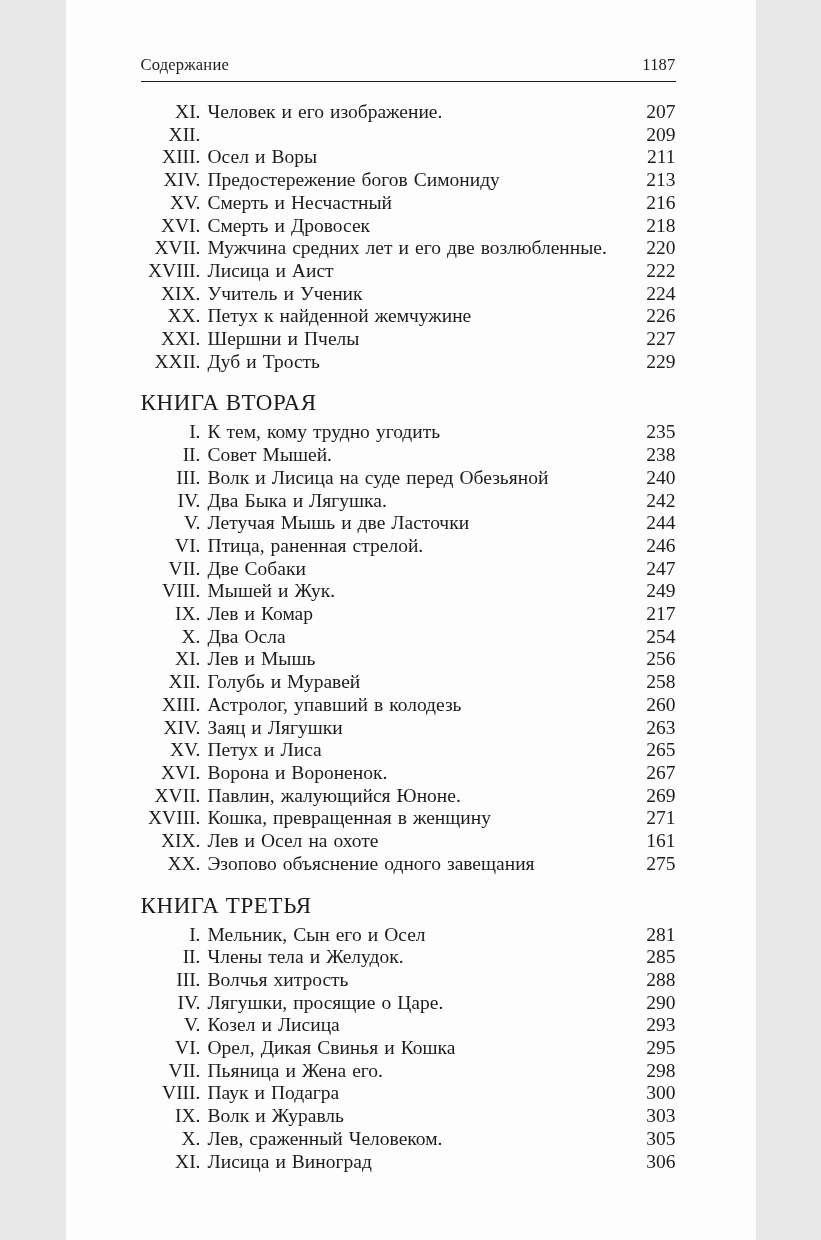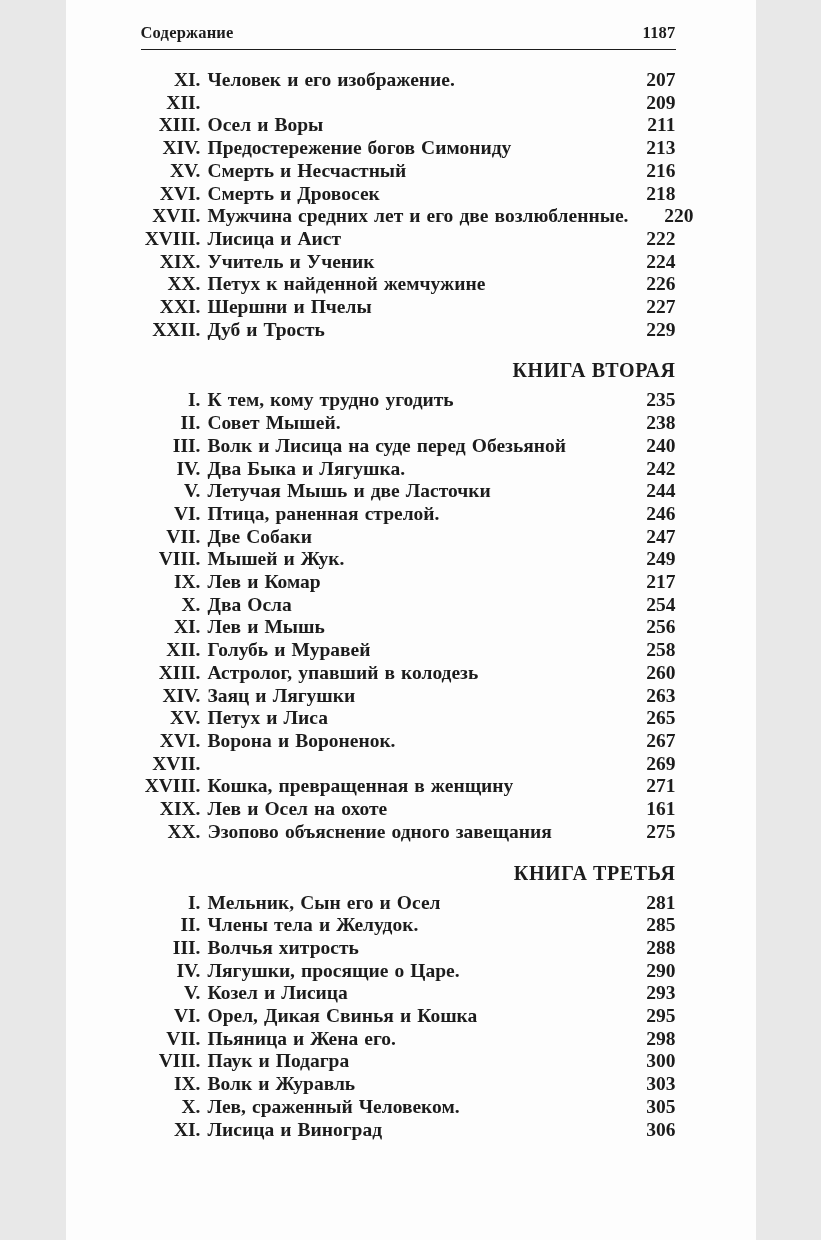--- a/index.html
+++ b/index.html
@@ -9,23 +9,22 @@
   }
   .page {
     position: relative;
     width: 690px;
     height: 1240px;
     margin: 0 auto;
     background: #fdfdfd;
     color: #1c1c1c;
     font-family: "Liberation Serif", "DejaVu Serif", serif;
     box-sizing: border-box;
-    padding: 24px 80px 0 75px;
+    padding: 56px 80px 0 75px;
     overflow: hidden;
-    font-weight: bold;
   }
   .running-header {
     display: flex;
     justify-content: space-between;
     align-items: baseline;
     font-size: 16.5px;
     line-height: 18px;
     letter-spacing: 0.2px;
   }
   .header-rule {
@@ -59,22 +58,22 @@
     background-image: radial-gradient(circle, #252525 1.5px, rgba(0,0,0,0) 1.9px);
     background-size: 23px 6px;
     background-repeat: repeat-x;
     background-position: right 0 bottom 4px;
   }
   .toc-page-num {
     flex: 0 0 36px;
     text-align: right;
   }
   .book-heading {
-    text-align: right;
-    font-size: 20px;
+    text-align: left;
+    font-size: 23px;
     line-height: 23px;
     letter-spacing: 0.6px;
     margin: 18px 0 7px 0;
   }
 </style>
 </head>
 <body>
 
 <div class="page">
 
@@ -278,20 +277,21 @@
 
   <div class="toc-row">
     <span class="toc-num">XVI.</span>
     <span class="toc-title">Ворона и Вороненок.</span>
     <span class="toc-leader"></span>
     <span class="toc-page-num">267</span>
   </div>
 
   <div class="toc-row">
     <span class="toc-num">XVII.</span>
+    <span class="toc-title">Павлин, жалующийся Юноне.</span>
     <span class="toc-leader"></span>
     <span class="toc-page-num">269</span>
   </div>
 
   <div class="toc-row">
     <span class="toc-num">XVIII.</span>
     <span class="toc-title">Кошка, превращенная в женщину</span>
     <span class="toc-leader"></span>
     <span class="toc-page-num">271</span>
   </div>

